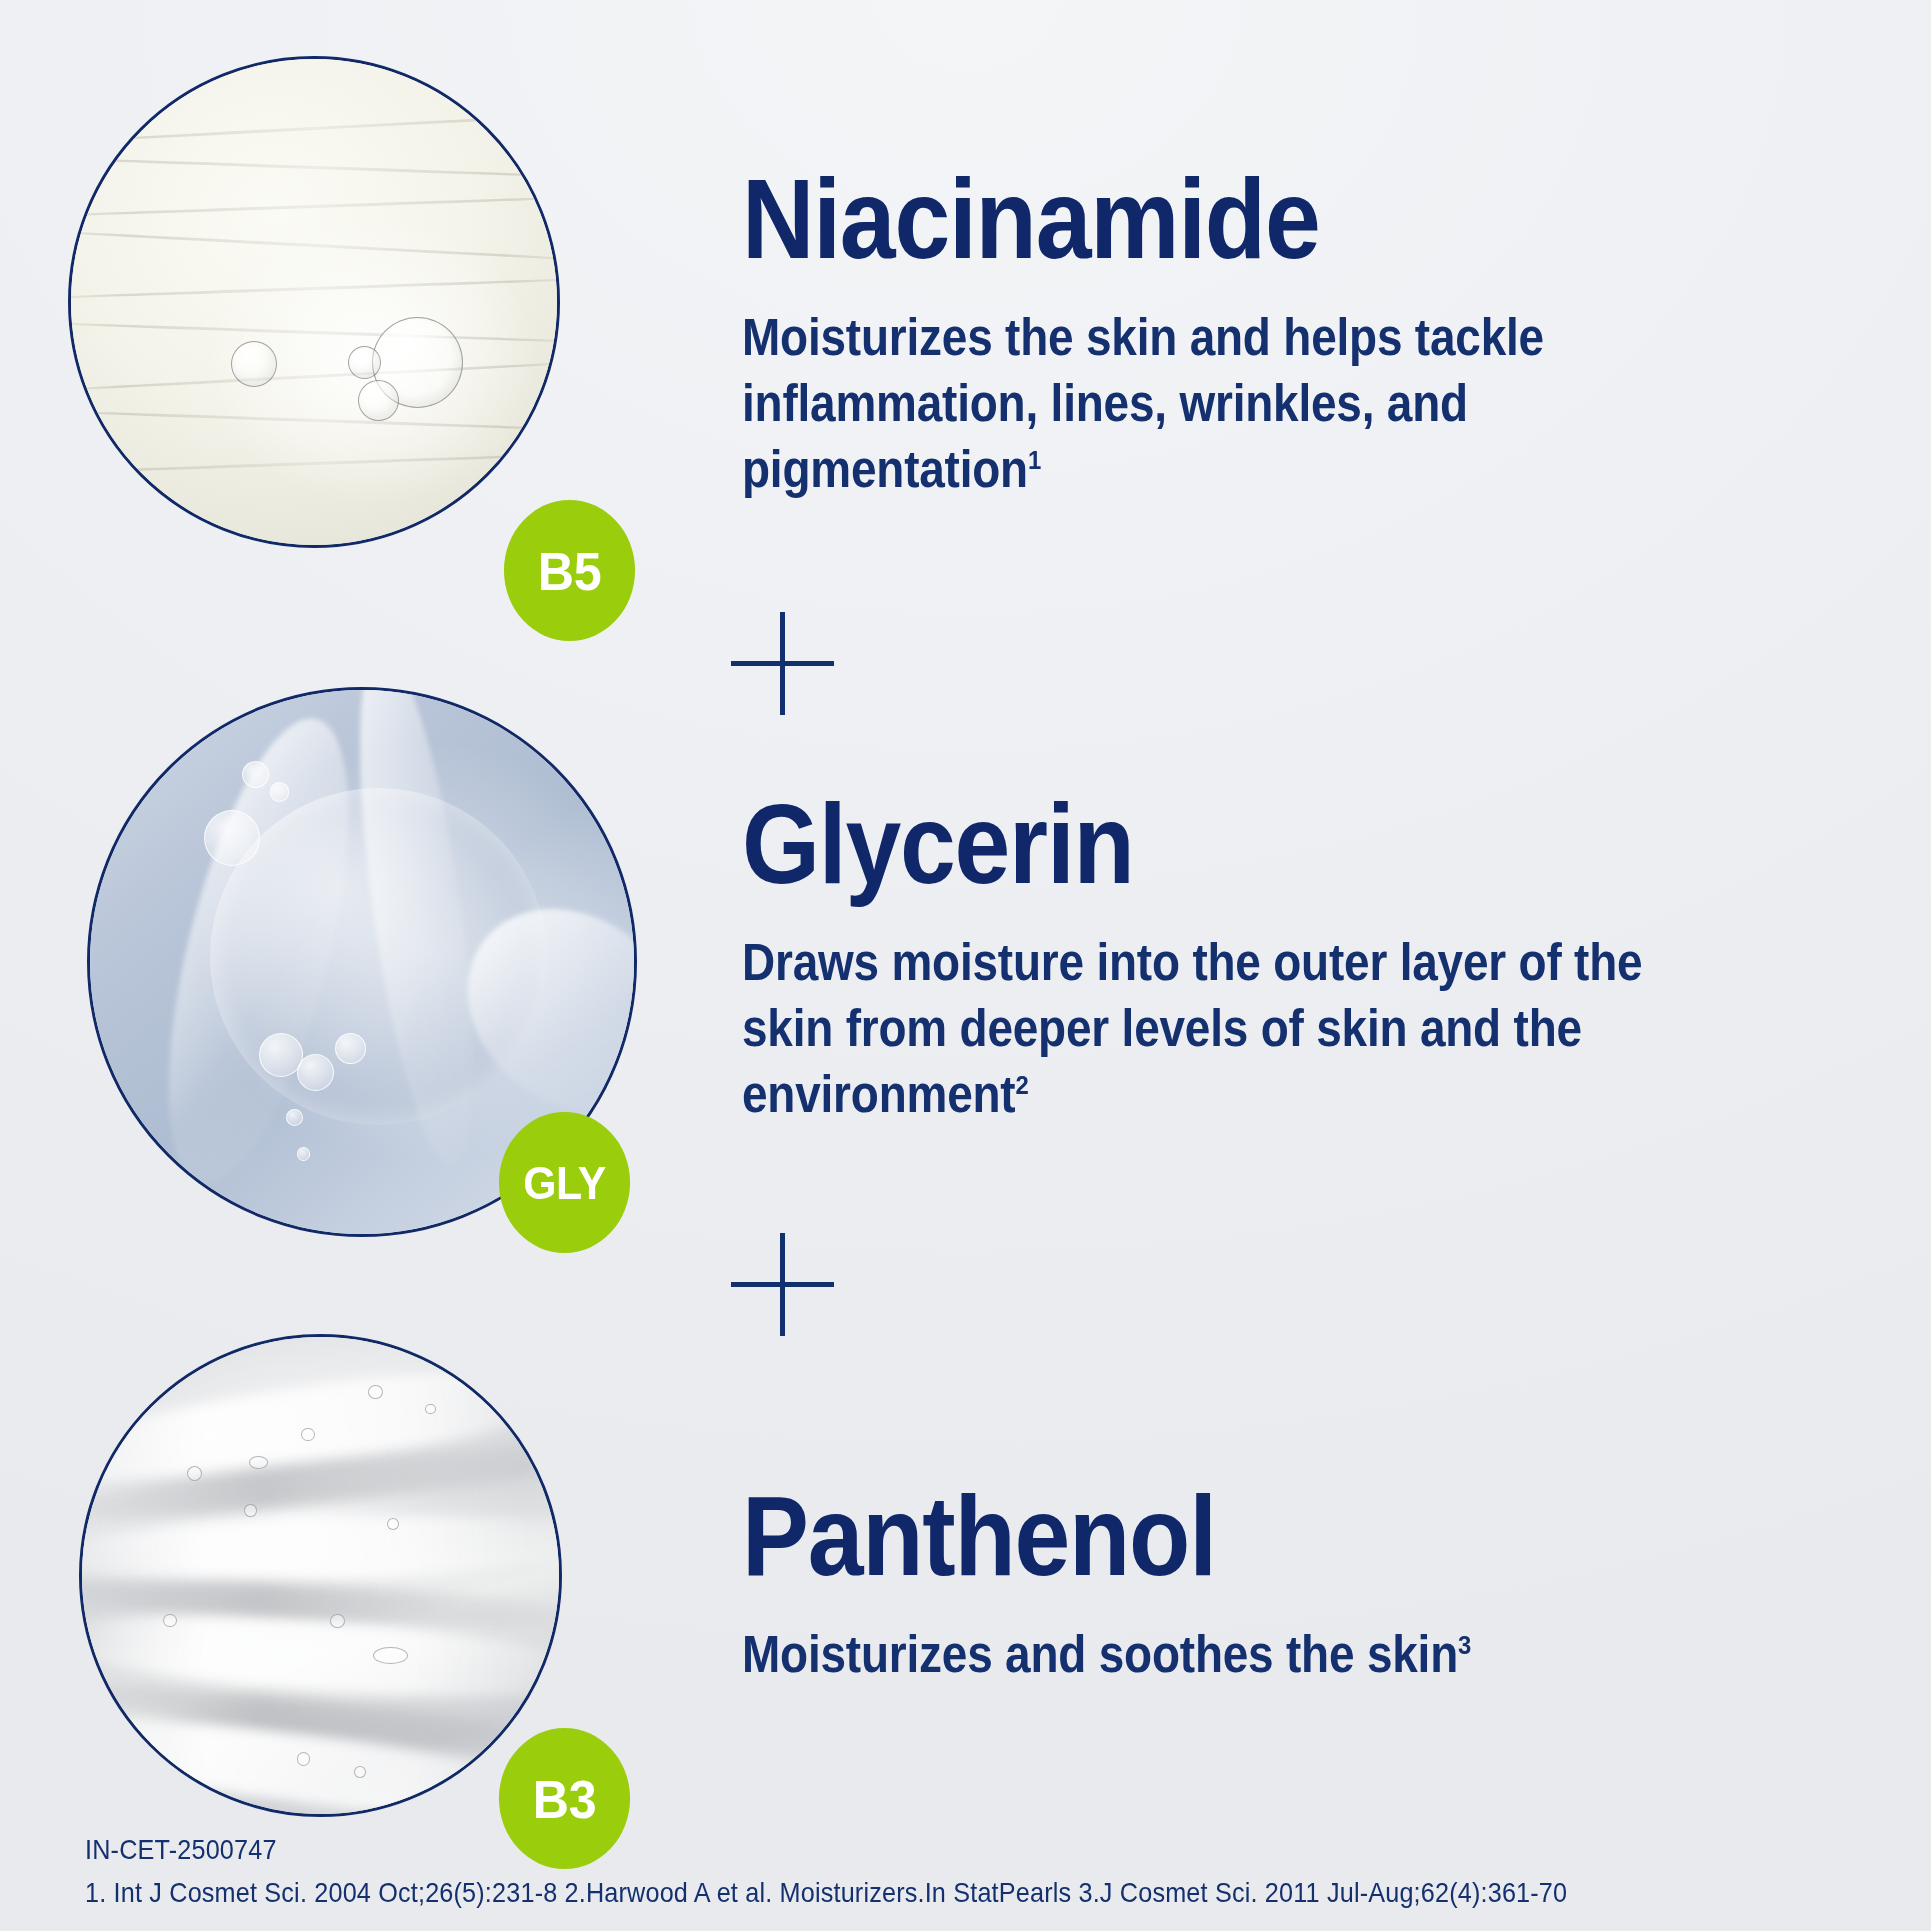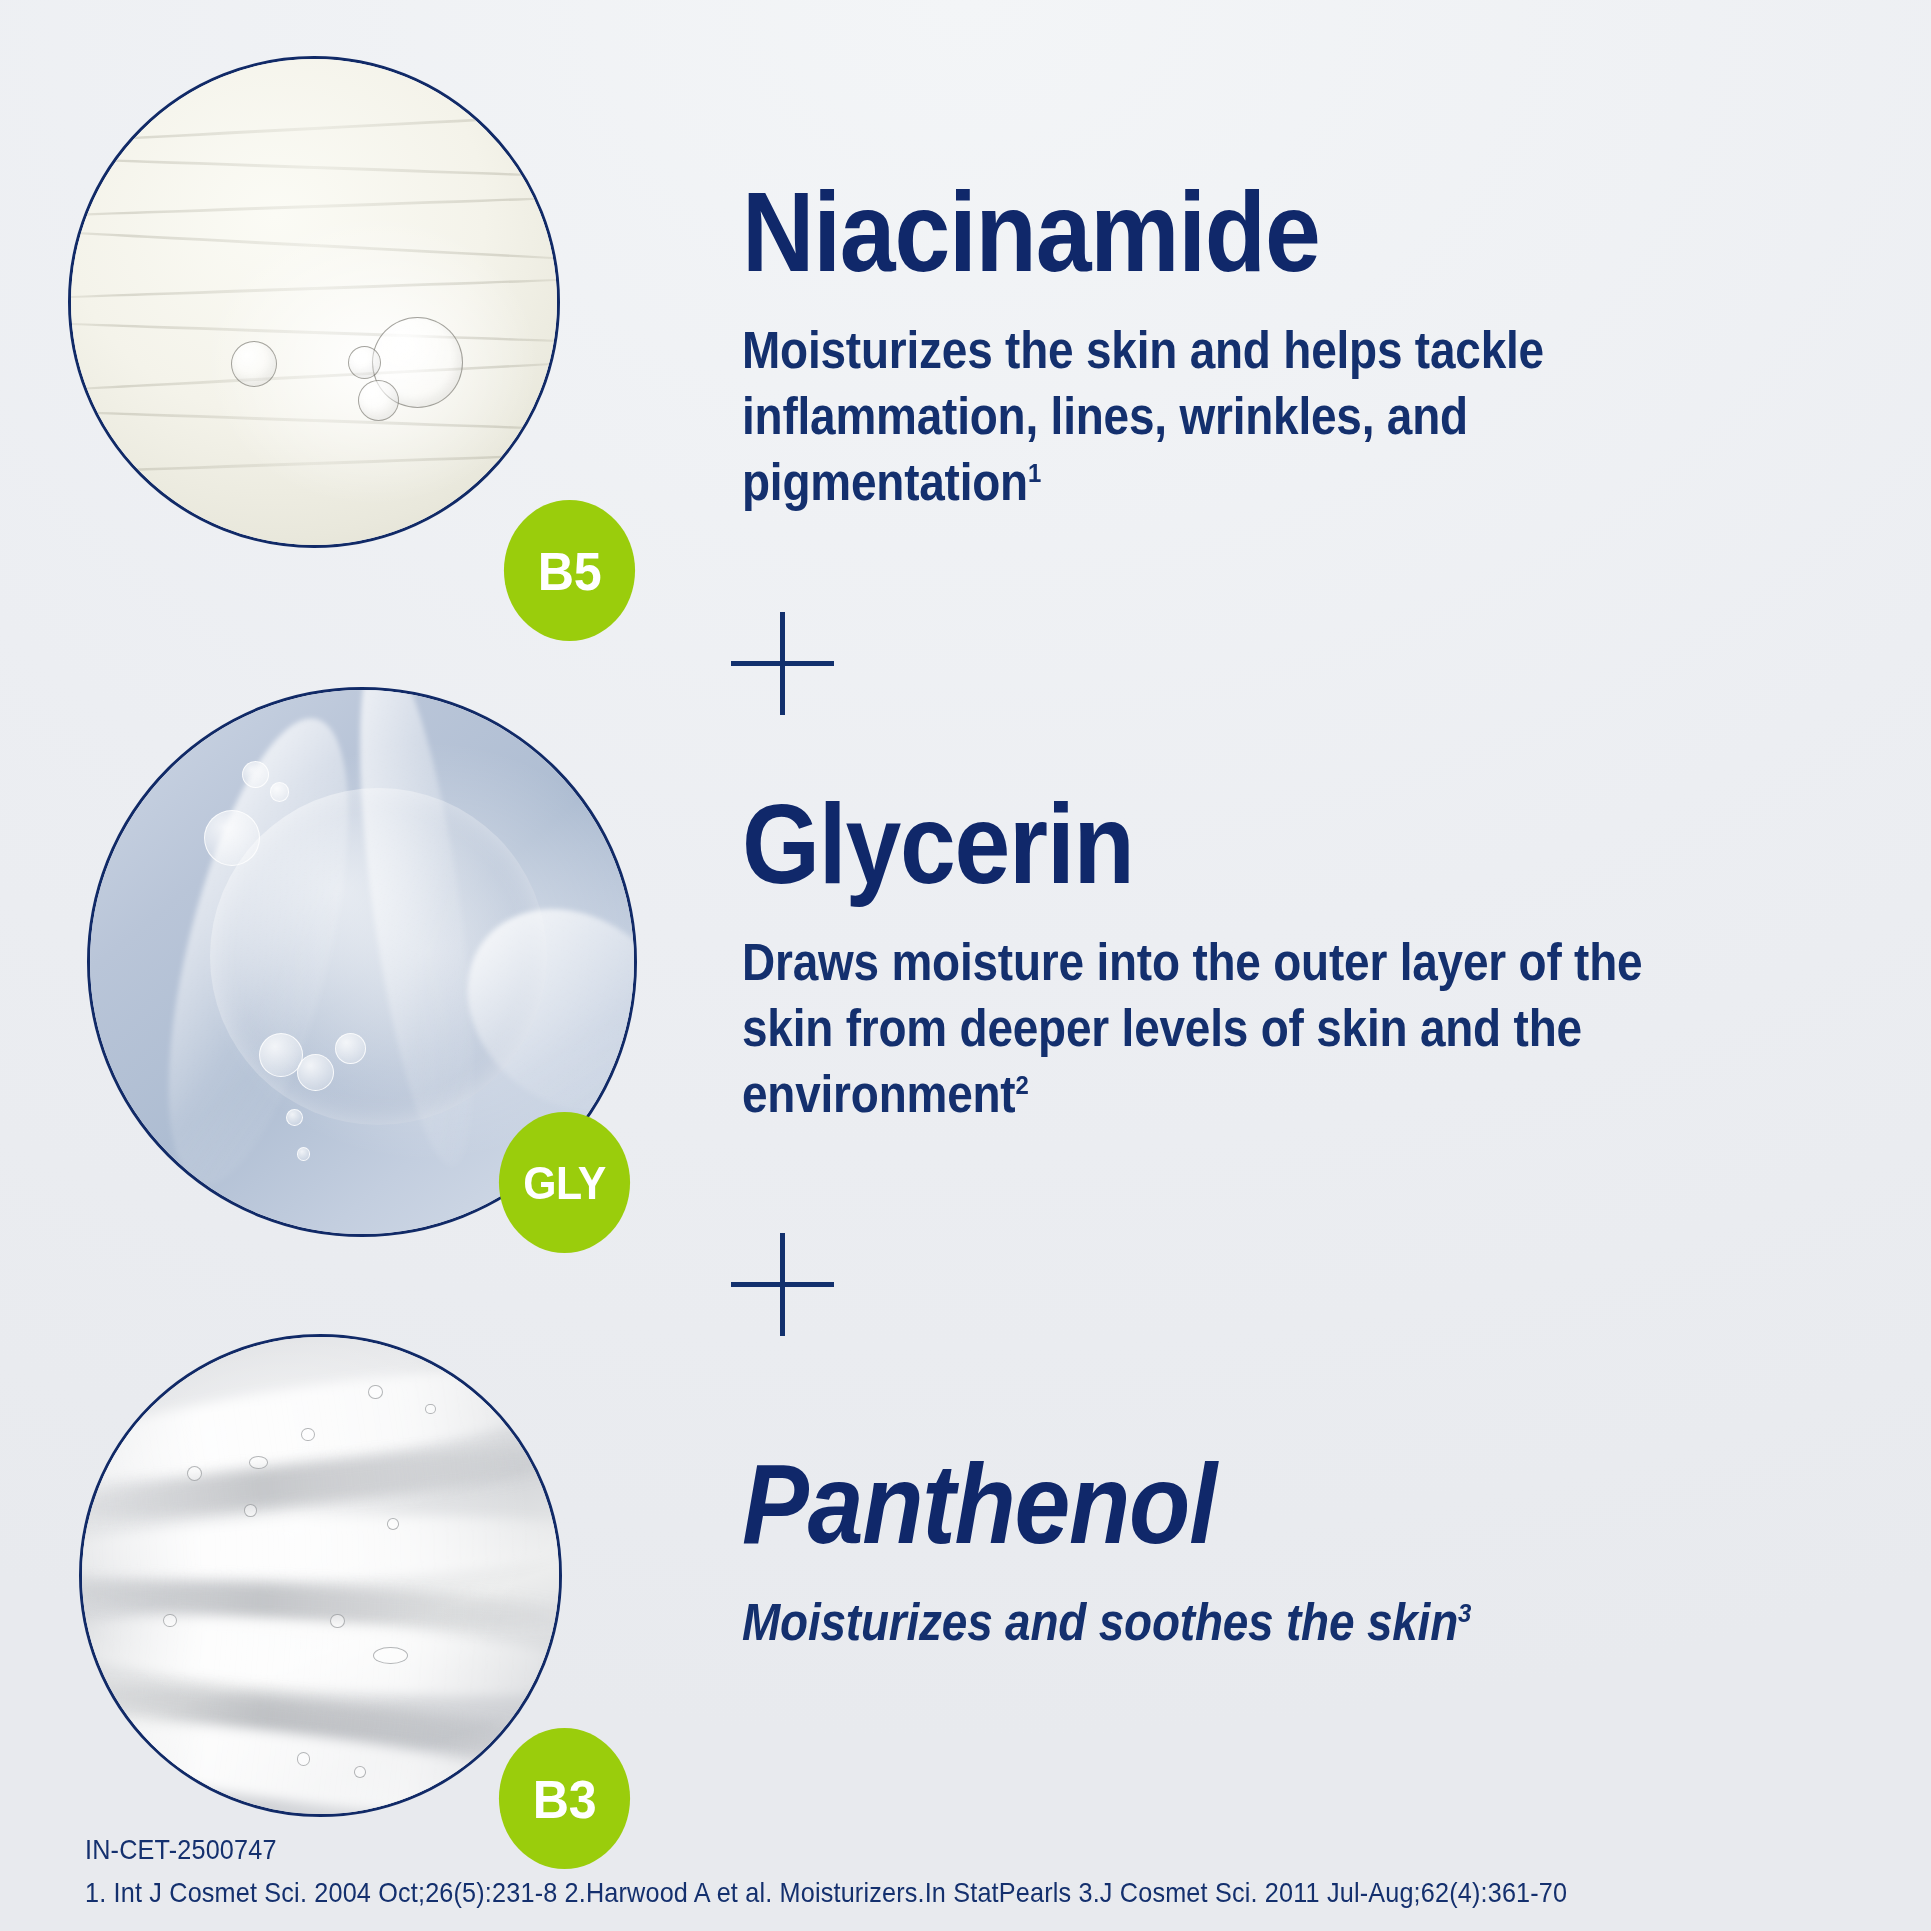--- a/index.html
+++ b/index.html
@@ -195,21 +195,21 @@
   <div class="tiny-bub" style="left:52%;top:58%;width:12.6px;height:12.6px;"></div>
   <div class="tiny-bub" style="left:17%;top:58%;width:11.6px;height:11.6px;"></div>
   <div class="tiny-bub" style="left:61%;top:65%;width:33px;height:15.4px;"></div>
   <div class="tiny-bub" style="left:45%;top:87%;width:11.6px;height:11.6px;"></div>
   <div class="tiny-bub" style="left:57%;top:90%;width:9.7px;height:9.7px;"></div>
 </div>
 <div class="badge" style="left:494px;top:1728px;width:141px;height:141px;background:#9ACD0C;font-size:54px;">
   <span>B3</span>
 </div>
 
-<div class="text-col" style="top:180px;">
+<div class="text-col" style="top:167px;">
   <h2 class="ing-title" style="font-size:114px;">Niacinamide</h2>
   <p class="ing-desc" style="font-size:51px;margin-top:33px;width:927px;">
     <span>Moisturizes the skin and helps tackle inflammation, lines, wrinkles, and pigmentation</span><sup>1</sup>
   </p>
 </div>
 
 <div class="plus" style="left:731px;top:612px;width:103px;height:103px;">
   <i class="h"></i>
     <i class="v"></i>
 </div>
@@ -219,21 +219,21 @@
   <p class="ing-desc" style="font-size:51px;margin-top:33px;width:1023px;">
     <span>Draws moisture into the outer layer of the skin from deeper levels of skin and the environment</span><sup>2</sup>
   </p>
 </div>
 
 <div class="plus" style="left:731px;top:1233px;width:103px;height:103px;">
   <i class="h"></i>
     <i class="v"></i>
 </div>
 
-<div class="text-col" style="top:1452px;font-style:italic;">
+<div class="text-col" style="top:1484px;">
   <h2 class="ing-title" style="font-size:114px;">Panthenol</h2>
   <p class="ing-desc" style="font-size:51px;margin-top:33px;width:1023px;">
     <span>Moisturizes and soothes the skin</span><sup>3</sup>
   </p>
 </div>
 
 <div class="footer" style="left:85px;top:1834px;">
   <div class="code">IN-CET-2500747</div>
   <div class="refs">1. Int J Cosmet Sci. 2004 Oct;26(5):231-8   2.Harwood A et al. Moisturizers.In StatPearls    3.J Cosmet Sci. 2011 Jul-Aug;62(4):361-70</div>
 </div>

